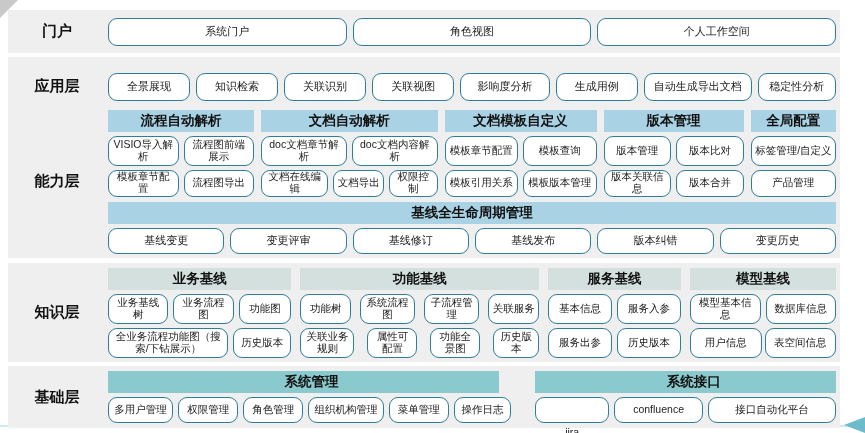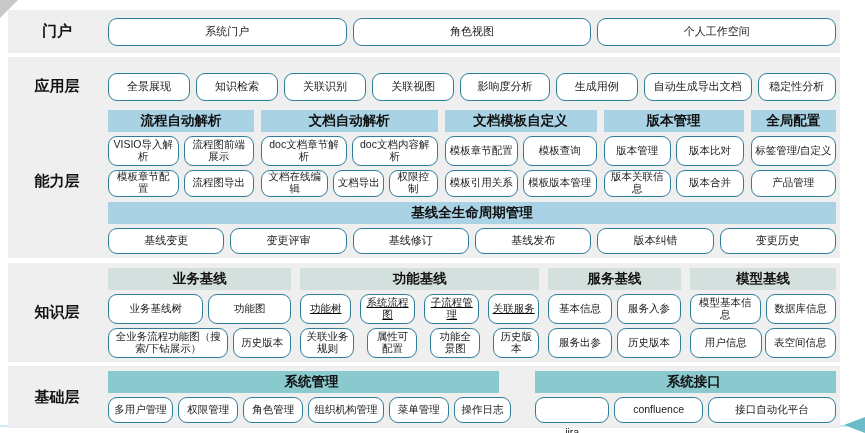--- a/index.html
+++ b/index.html
@@ -148,31 +148,32 @@
 
   <section class="band" style="top:263px;height:99px;">
     <div class="lbl">知识层</div>
     <div class="content">
       <div class="row" style="gap:9px;">
 
         <div class="grp" style="flex:182">
           <div class="hdr sage">业务基线</div>
           <div class="row r30" style="gap:5px;">
             <div class="btn small" style="flex:1.05">业务基线树</div>
+            <div class="btn small" style="flex:1.05">业务流程图</div>
             <div class="btn small" style="flex:0.9">功能图</div>
           </div>
           <div class="row r30" style="gap:5px;">
             <div class="btn small" style="flex:2.25">全业务流程功能图（搜索/下钻展示）</div>
             <div class="btn small">历史版本</div>
           </div>
         </div>
 
         <div class="grp" style="flex:237">
           <div class="hdr sage">功能基线</div>
-          <div class="row r30" style="gap:9px;text-decoration:underline;">
+          <div class="row r30" style="gap:9px;">
             <div class="btn small" style="flex:0.95">功能树</div>
             <div class="btn small" style="flex:1.05">系统流程图</div>
             <div class="btn small" style="flex:1.05">子流程管理</div>
             <div class="btn small" style="flex:0.95">关联服务</div>
           </div>
           <div class="row r30" style="gap:13px;">
             <div class="btn small" style="flex:1.1">关联业务规则</div>
             <div class="btn small">属性可配置</div>
             <div class="btn small">功能全景图</div>
             <div class="btn small" style="flex:0.9">历史版本</div>

